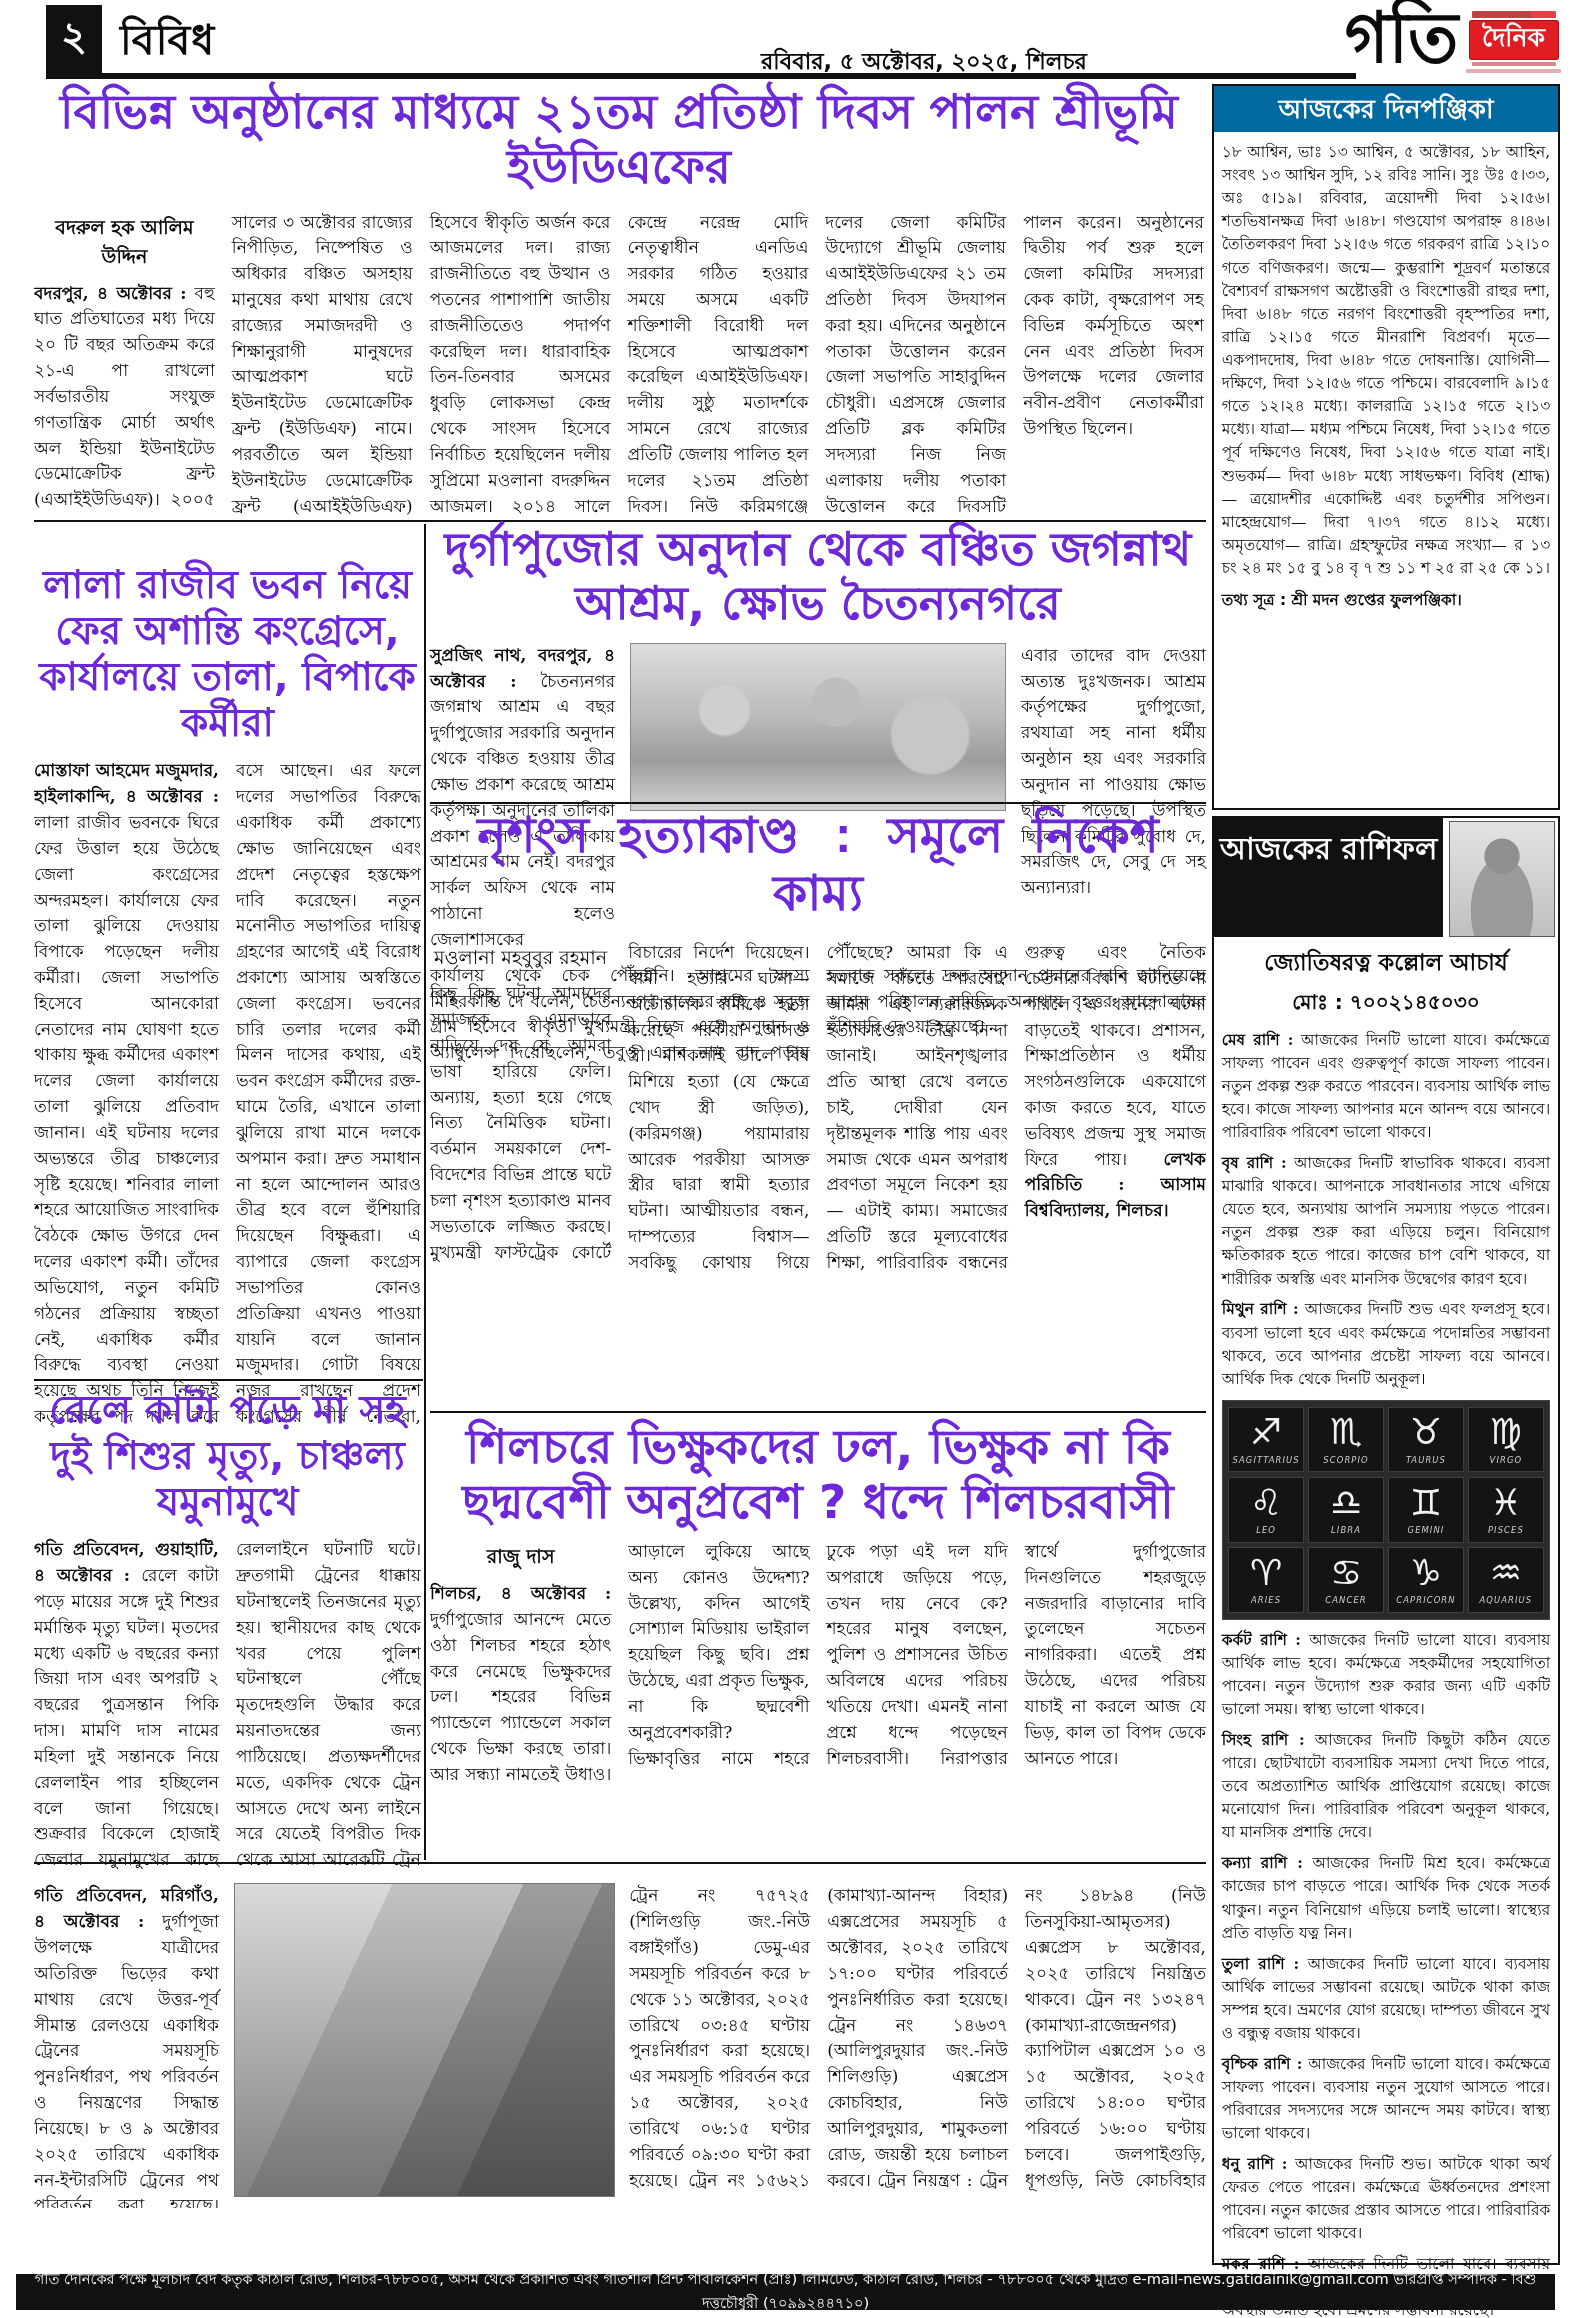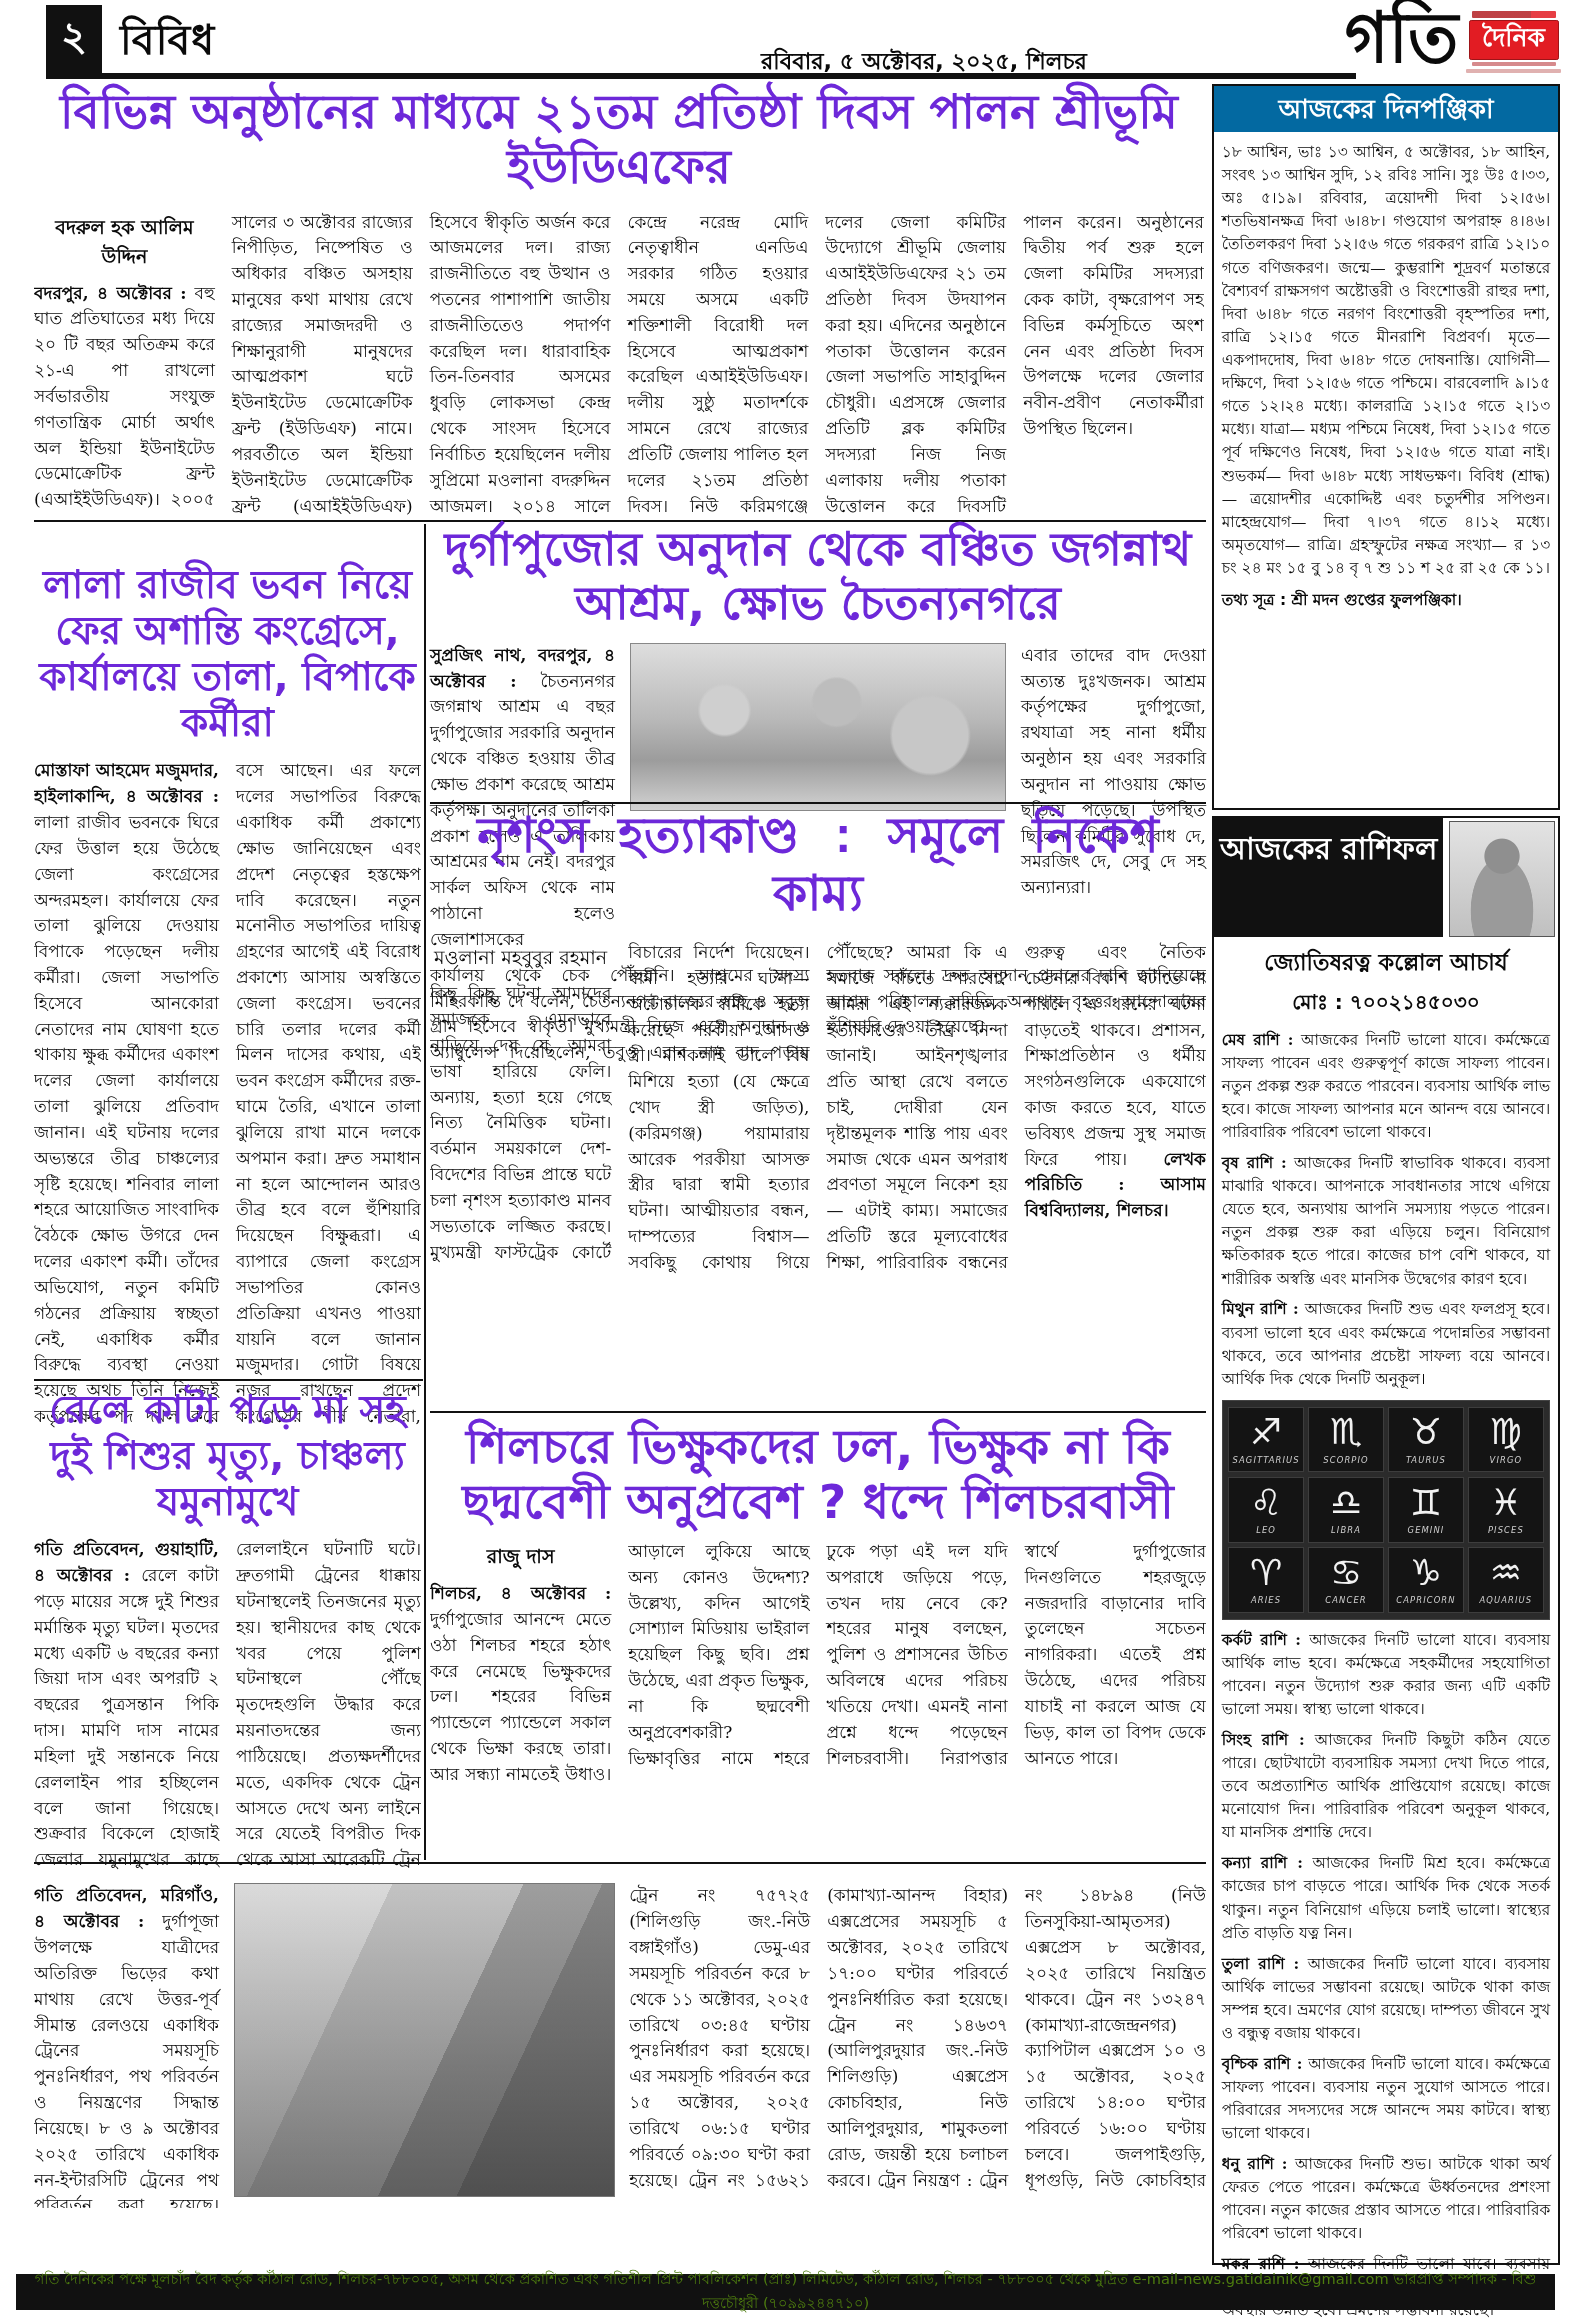--- a/index.html
+++ b/index.html
@@ -103,21 +103,21 @@
   #art-beggars .body-wrap{margin-top:9px;height:291px;overflow:hidden;}
 
   #art-trains{position:absolute;left:34px;top:1870px;width:1172px;}
   #art-trains .headline{font-size:45px;}
   #art-trains .row{display:flex;gap:14.6px;margin-top:13.4px;height:325px;overflow:hidden;}
   #art-trains .introcol{width:185px;flex:0 0 185px;}
   #art-trains .train-photo{flex:0 0 381px;height:314px;}
   #art-trains .restcols{flex:1;}
 
   
-  .footer-bar{position:absolute;left:15.7px;right:15.7px;top:2274px;height:36px;background:#111;color:#4d7c0f;
+  .footer-bar{position:absolute;left:15.7px;right:15.7px;top:2274px;height:36px;background:#111;color:#ffffff;
      display:flex;align-items:center;justify-content:center;font-size:14.6px;padding:0 4px;text-align:center;}
 </style>
 </head>
 <body>
 
 <div id="paper">
 
   <div class="hdr">
     <div class="pagenum-box">
       <span>২</span>

